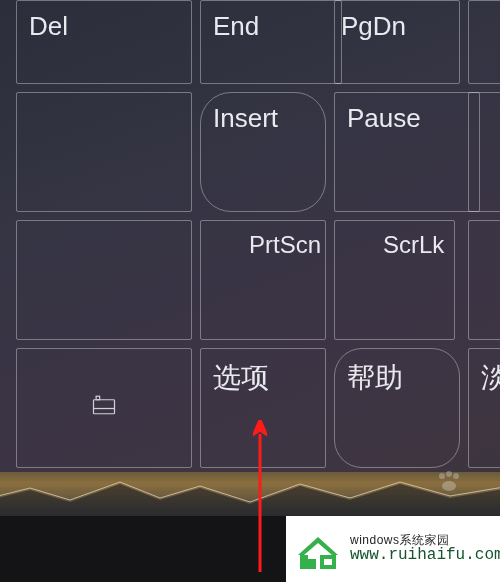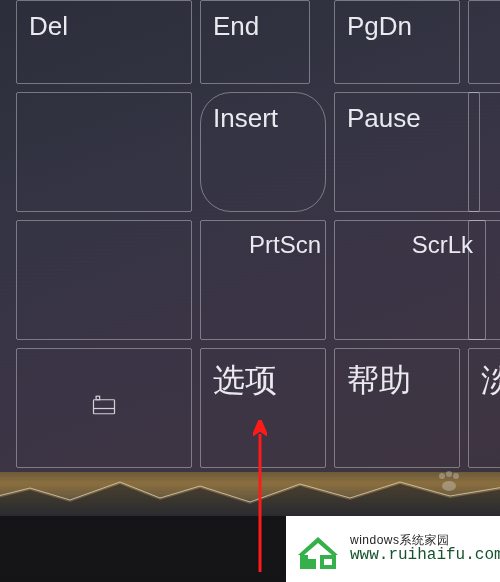--- a/index.html
+++ b/index.html
@@ -25,21 +25,21 @@
     font-size:26px;
     font-weight:400;
     display:flex;align-items:flex-start;justify-content:flex-start;
     padding:10px 12px;
     box-sizing:border-box;
   }
   .key span{white-space:nowrap;}
   
   .row2 .key{align-items:flex-start;}
   .row3 .key{font-size:24px;padding-left:48px;}
-  .row4 .key{font-size:32px;}
+  .row4 .key{font-size:28px;}
   .iconkey svg{width:28px;height:28px;stroke:#cfcfd6;fill:none;stroke-width:1.4;}
 
   
   .desktop-strip{
     position:absolute;left:0;width:100%;height:44px;top:472px;
     background:linear-gradient(180deg,#6b5a3a 0%,#8a6e3f 25%,#6d5c3e 55%,#3d3d40 100%);
   }
   .mountain{
     position:absolute;bottom:0;left:-10px;width:560px;height:44px;
   }
@@ -79,24 +79,24 @@
 <body>
 
 <div class="screen">
 
   <div class="keys">
 
     <div class="row row1" style="top:0;height:84px;">
       <div class="key" style="left:8px;width:176px;">
         <span>Del</span>
       </div>
-      <div class="key" style="left:192px;width:110px;">
+      <div class="key" style="left:192px;width:142px;">
         <span>End</span>
       </div>
-      <div class="key" style="left:326px;width:126px;">
+      <div class="key" style="left:326px;width:126px;padding-left:6px;">
         <span>PgDn</span>
       </div>
       <div class="key" style="left:460px;width:80px;"></div>
     </div>
 
     <div class="row row2" style="top:92px;height:120px;">
       <div class="key" style="left:8px;width:176px;"></div>
       <div class="key" style="left:192px;width:126px;border-radius:31px;">
         <span>Insert</span>
       </div>
@@ -104,42 +104,42 @@
         <span>Pause</span>
       </div>
       <div class="key" style="left:460px;width:80px;"></div>
     </div>
 
     <div class="row row3" style="top:220px;height:120px;">
       <div class="key" style="left:8px;width:176px;"></div>
       <div class="key" style="left:192px;width:126px;">
         <span>PrtScn</span>
       </div>
-      <div class="key" style="left:326px;width:152px;justify-content:flex-end;">
+      <div class="key" style="left:326px;width:121px;">
         <span>ScrLk</span>
       </div>
       <div class="key" style="left:460px;width:80px;">
         <span>佔</span>
       </div>
     </div>
 
     <div class="row row4" style="top:348px;height:120px;">
       <div class="key iconkey" style="left:8px;width:176px;align-items:center;justify-content:center;">
         <span>
           <svg viewBox="0 0 32 32">
             <rect x="4" y="10" width="24" height="16" rx="1"></rect>
             <rect x="7" y="6" width="4" height="4"></rect>
             <line x1="4" y1="20" x2="28" y2="20"></line>
           </svg>
         </span>
       </div>
       <div class="key" style="left:192px;width:126px;">
         <span>选项</span>
       </div>
-      <div class="key" style="left:326px;width:126px;">
+      <div class="key" style="left:326px;width:126px;border-radius:28px;">
         <span>帮助</span>
       </div>
       <div class="key" style="left:460px;width:80px;">
         <span>淡</span>
       </div>
     </div>
 
   </div>
 
   <div class="desktop-strip">

